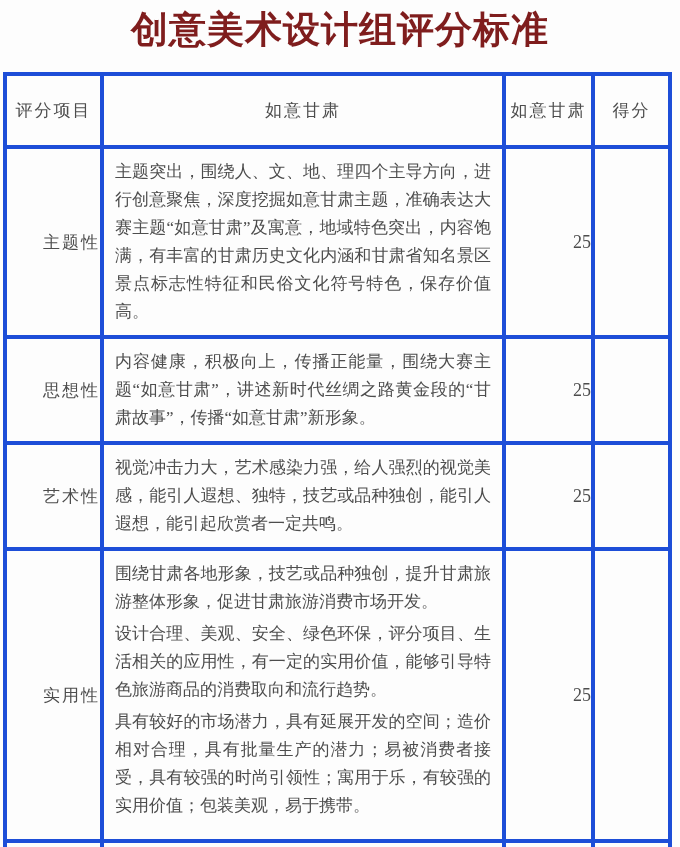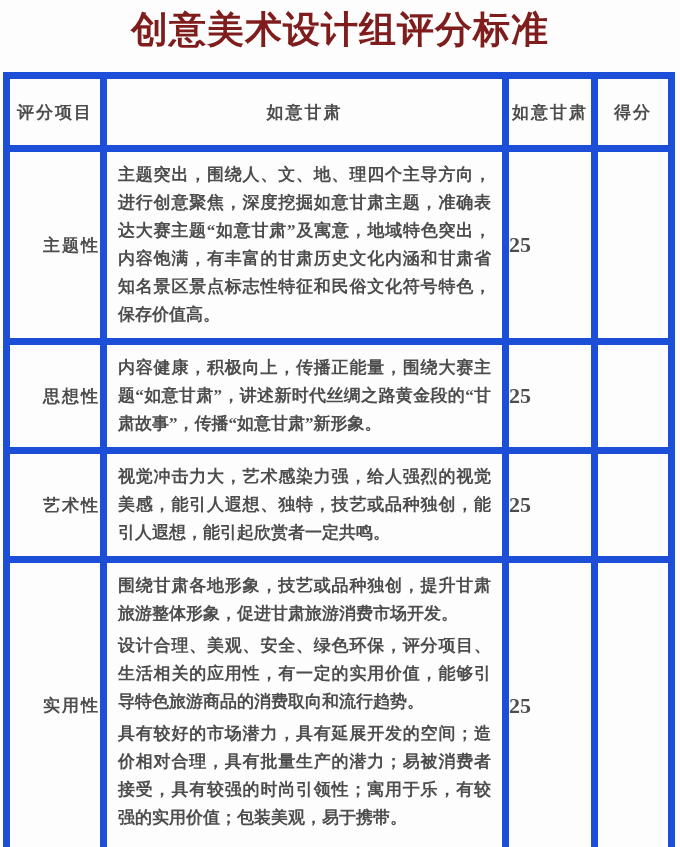--- a/index.html
+++ b/index.html
@@ -35,22 +35,22 @@
     top: 72px;
     width: 665px;
     border-collapse: collapse;
     table-layout: fixed;
   }
   col.c1 { width: 97px; }
   col.c2 { width: 402px; }
   col.c3 { width: 89px; }
   col.c4 { width: 77px; }
   th, td {
-    border: 7px solid #1d4ed8;
-    font-weight: bold;
+    border: 4px solid #1d4ed8;
+    font-weight: normal;
     color: #4d4d4d;
     padding: 0;
   }
   tr.rh  { height: 73px;  }
   tr.r1  { height: 168px; }
   tr.r2  { height: 96px;  }
   tr.r3  { height: 105px; }
   tr.r4  { height: 292px; }
   tr.r5  { height: 39px;  }
   th {
@@ -67,23 +67,23 @@
   }
   td.criteria {
     vertical-align: top;
     padding: 5px 7px;
     font-size: 17px;
     line-height: 28px;
     text-align: justify;
   }
   td.criteria p { margin: 4px; }
   td.refscore, td.score {
-    text-align: left;
+    text-align: right;
     vertical-align: middle;
-    font-size: 22px;
+    font-size: 18px;
   }
 </style>
 </head>
 <body>
 
 <div class="page">
 
   <h1 class="title">创意美术设计组评分标准</h1>
 
   <table class="scoring-table">

